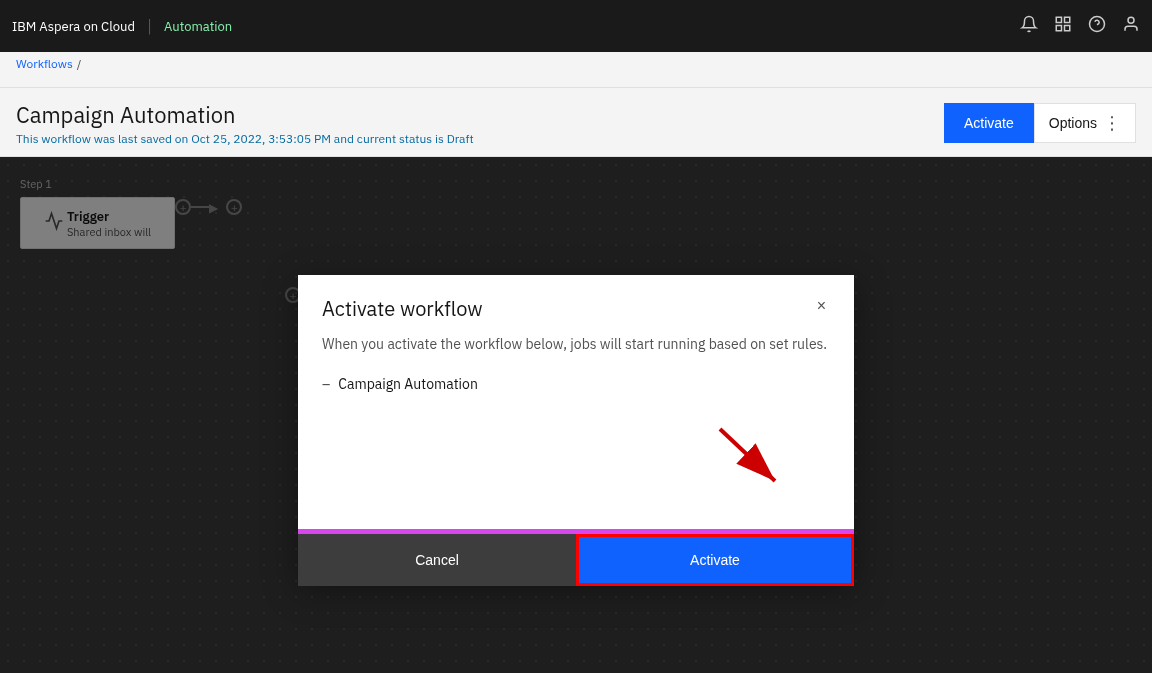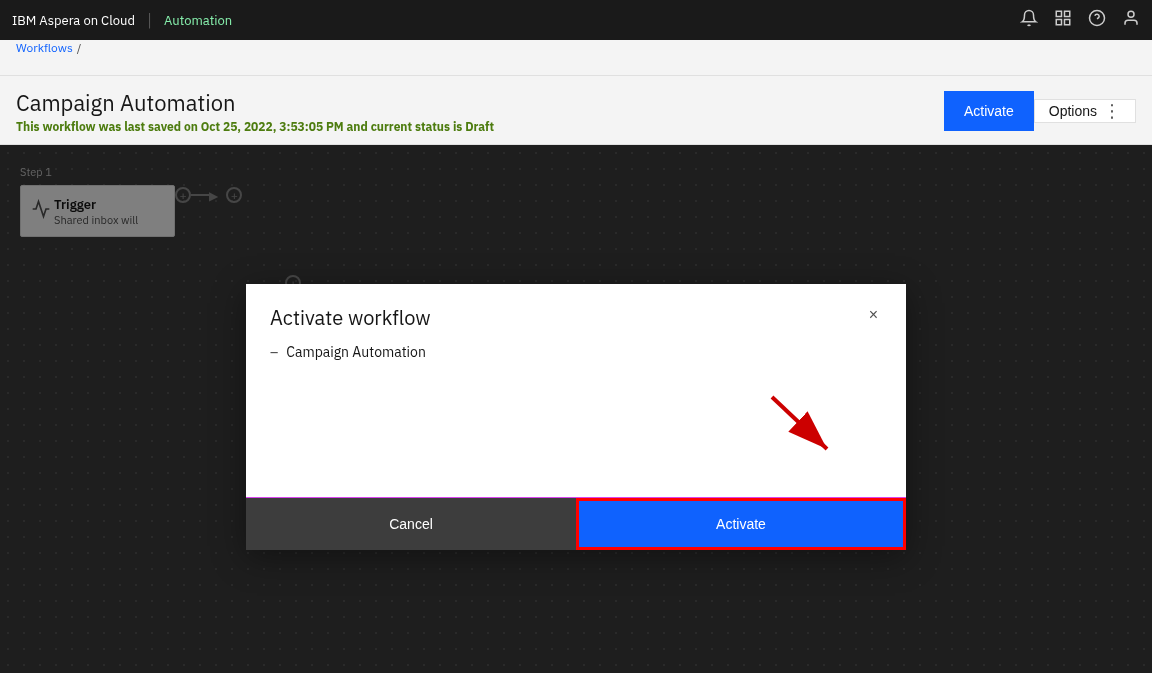--- a/index.html
+++ b/index.html
@@ -1,21 +1,21 @@
 <!DOCTYPE html>
 <html><head>
   <meta charset="utf-8">
   <style>
     * { box-sizing: border-box; margin: 0; padding: 0; }
     body { font-family: 'IBM Plex Sans', Arial, sans-serif; background: #3d3d3d; width: 1152px; height: 673px; overflow: hidden; }
 
     
     .topnav {
       background: #1a1a1a;
-      height: 40px;
+      height: 52px;
       display: flex;
       align-items: center;
       padding: 0 12px;
       justify-content: space-between;
     }
     .topnav-left {
       display: flex;
       align-items: center;
       gap: 8px;
     }
@@ -41,22 +41,22 @@
       color: #ccc;
       font-size: 16px;
       cursor: pointer;
     }
 
     
     .breadcrumb-bar {
       background: #f4f4f4;
       height: 36px;
       display: flex;
-      align-items: flex-start;
-      padding: 0 16px;
+      align-items: flex-end;
+      padding: 16px 16px;
       border-bottom: 1px solid #e0e0e0;
     }
     .breadcrumb-link {
       color: #0f62fe;
       font-size: 12px;
       cursor: pointer;
       text-decoration: none;
     }
     .breadcrumb-sep {
       color: #525252;
@@ -74,44 +74,43 @@
       justify-content: space-between;
     }
     .page-header-left {}
     .page-title {
       font-size: 22px;
       font-weight: 400;
       color: #161616;
     }
     .page-subtitle {
       font-size: 12px;
-      color: #4d7c0f;
+      color: #0369a1;
       margin-top: 2px;
-      font-weight: bold;
     }
     .page-header-right {
       display: flex;
       align-items: center;
       gap: 0;
     }
     .btn-activate {
       background: #0f62fe;
       color: #fff;
       border: none;
       padding: 0 20px;
       height: 40px;
       font-size: 14px;
       cursor: pointer;
     }
     .btn-options {
       background: #fff;
       color: #161616;
       border: 1px solid #e0e0e0;
       padding: 0 14px;
-      height: 24px;
+      height: 40px;
       font-size: 14px;
       cursor: pointer;
       display: flex;
       align-items: center;
       gap: 6px;
     }
     .btn-options-dots {
       font-size: 18px;
       color: #525252;
     }
@@ -146,20 +145,21 @@
     .step-card {
       background: #fff;
       border: 1px solid #e0e0e0;
       border-radius: 2px;
       width: 155px;
       height: 52px;
       display: flex;
       align-items: center;
       padding: 0 10px;
       gap: 3px;
+      justify-content: center;
     }
     .step-card-icon {
       color: #525252;
       font-size: 18px;
     }
     .step-card-text {}
     .step-card-title {
       font-size: 13px;
       font-weight: 600;
       color: #161616;
@@ -202,21 +202,21 @@
     .modal-overlay {
       position: absolute;
       top: 0; left: 0; right: 0; bottom: 0;
       background: rgba(0,0,0,0.5);
       display: flex;
       align-items: center;
       justify-content: center;
     }
     .modal {
       background: #fff;
-      width: 660px;
+      width: 556px;
       border-radius: 0;
       box-shadow: 0 8px 32px rgba(0,0,0,0.4);
       position: relative;
     }
     .modal-header {
       padding: 20px 24px 12px 24px;
       display: flex;
       align-items: flex-start;
       justify-content: space-between;
     }
@@ -250,21 +250,21 @@
       color: #161616;
       margin-bottom: 16px;
     }
     .modal-dash {
       color: #525252;
     }
 
     
     .modal-footer {
       display: flex;
-      border-top: 1px solid #d946ef;
+      border-top: 5px solid #d946ef;
       height: 52px;
     }
     .btn-cancel {
       flex: 1;
       background: #3d3d3d;
       color: #fff;
       border: none;
       font-size: 14px;
       cursor: pointer;
       height: 52px;
@@ -379,20 +379,21 @@
     <div class="conn-dot">+</div>
   </div>
 
   <div class="modal-overlay">
     <div class="modal">
       <div class="modal-header">
         <span class="modal-title">Activate workflow</span>
         <button class="modal-close">×</button>
       </div>
       <div class="modal-body">
+        <div class="modal-description">When you activate the workflow below, jobs will start running based on set rules.</div>
         <div class="modal-workflow-item">
           <span class="modal-dash">–</span>
           <span>Campaign Automation</span>
         </div>
 
         <div class="arrow-container">
           <svg width="80" height="80" viewBox="0 0 80 80">
             <defs>
               <marker id="arrowhead" markerWidth="10" markerHeight="7" refX="10" refY="3.5" orient="auto">
                 <polygon points="0 0, 10 3.5, 0 7" fill="#cc0000"></polygon>

